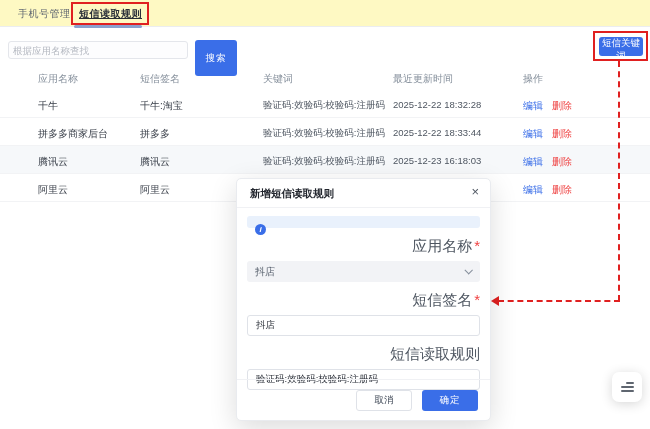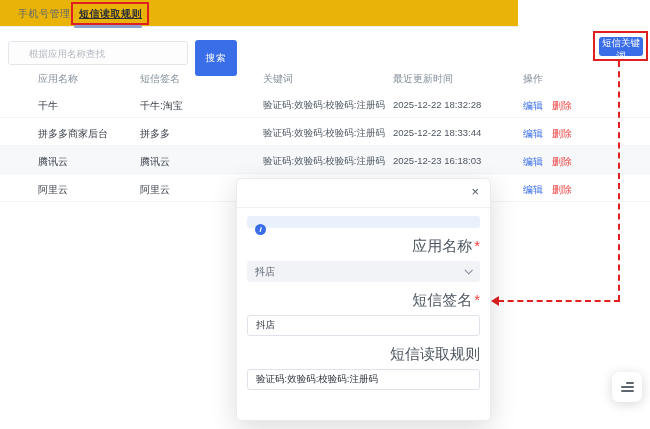--- a/index.html
+++ b/index.html
@@ -4,32 +4,32 @@
 <style>
   * { margin:0; padding:0; box-sizing:border-box; }
   html,body { width:650px; height:429px; }
   body {
     position:relative; overflow:hidden; background:#fff;
     font-family:"Liberation Sans","DejaVu Sans",sans-serif;
     font-size:10px; color:#32363e;
   }
 
   
-  .tabbar { position:absolute; left:0; top:0; width:518px; height:27px; border-bottom:1px solid #ebedf0; background:#eab308; }
+  .tabbar { position:absolute; left:0; top:0; width:650px; height:27px; border-bottom:1px solid #ebedf0; background:#fef9c3; }
   .tab { position:absolute; top:7px; cursor:pointer; letter-spacing:0.5px; }
   .tab-phone { left:18px; color:#5f6670; }
   .tab-sms { left:79px; color:#2a2f38; font-weight:bold;text-decoration:underline; }
   .tab-underline { position:absolute; left:74px; top:25px; width:68px; height:3px; background:#8aa0cd; border-radius:2px; }
   .anno-box-tab { position:absolute; left:71px; top:2px; width:78px; height:23px; border:2px solid #e02020; pointer-events:none; }
 
   
   .search-input {
-    position:absolute; left:8px; top:41px; width:180px; height:24px;
+    position:absolute; left:8px; top:41px; width:180px; height:18px;
     border:1px solid #e4e6eb; border-radius:3px; background:#fdfdfe;
-    padding:0 20px; font-size:9.5px; color:#32363e; outline:none;
+    padding:0 4px; font-size:9.5px; color:#32363e; outline:none;
     font-family:inherit;
   }
   .search-input::placeholder { color:#b4b8c0; }
   .btn-primary {
     border:none; border-radius:3px; background:#3a6ee8; color:#fff;
     font-size:9.5px; font-family:inherit; cursor:pointer; letter-spacing:1px;
   }
   .search-btn { position:absolute; left:195px; top:40px; width:42px; height:36px; }
   .add-rule-btn { position:absolute; left:599px; top:37px; width:44px; height:19px; letter-spacing:0; }
   .anno-box-add { position:absolute; left:593px; top:31px; width:55px; height:30px; border:2px solid #e02020; pointer-events:none; }
@@ -162,20 +162,21 @@
     <span class="td c1">阿里云</span>
     <span class="td c2">阿里云</span>
     <span class="td c3 dim"></span>
     <span class="td c4 dim"></span>
     <span class="td c5"><span class="link-edit">编辑</span><span class="link-del">删除</span></span>
   </div>
 </div>
 
 <div class="modal">
   <div class="modal-header">
+    <span class="modal-title">新增短信读取规则</span>
     <span class="modal-close">×</span>
   </div>
   <div class="modal-body">
     <div class="alert">
       <span class="info-icon">i</span>
     </div>
 
     <div class="field-label">
       <span>应用名称</span><span class="req">*</span>
     </div>
@@ -184,20 +185,24 @@
       <span class="chevron"></span>
     </div>
 
     <div class="field-label">
       <span>短信签名</span><span class="req">*</span>
     </div>
     <input class="text-input" value="抖店" style="">
 
     <div class="field-label">短信读取规则</div>
     <input class="text-input" value="验证码:效验码:校验码:注册码" style="">
+  </div>
+  <div class="modal-footer">
+    <button class="btn-cancel">取消</button>
+    <button class="btn-primary btn-confirm">确定</button>
   </div>
 </div>
 
 <div class="float-btn">
   <span class="bar bar-s"></span>
   <span class="bar bar-l"></span>
   <span class="bar bar-l"></span>
 </div>
 
 </body></html>

